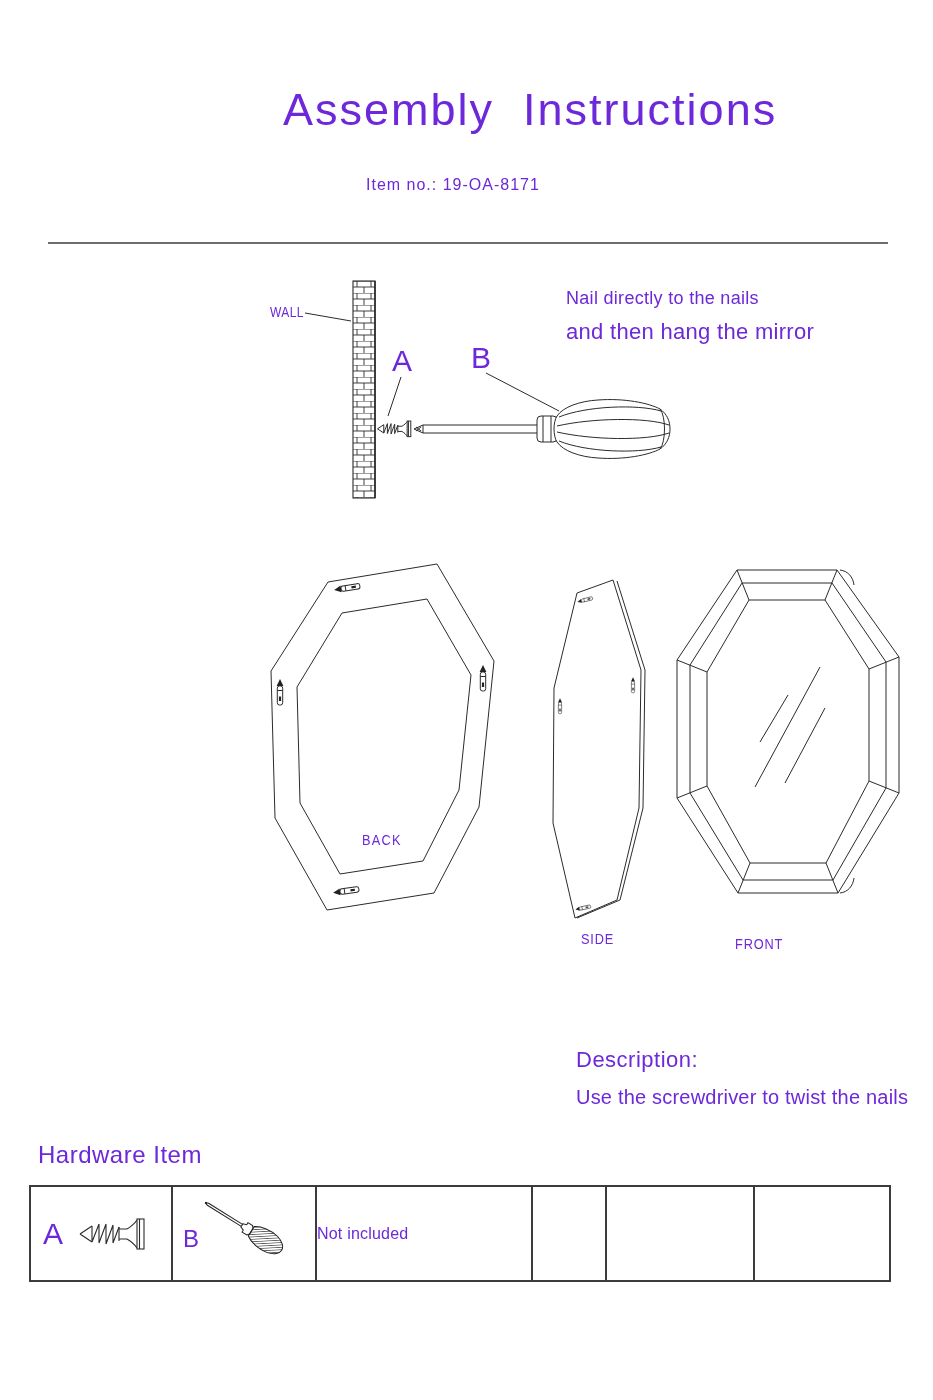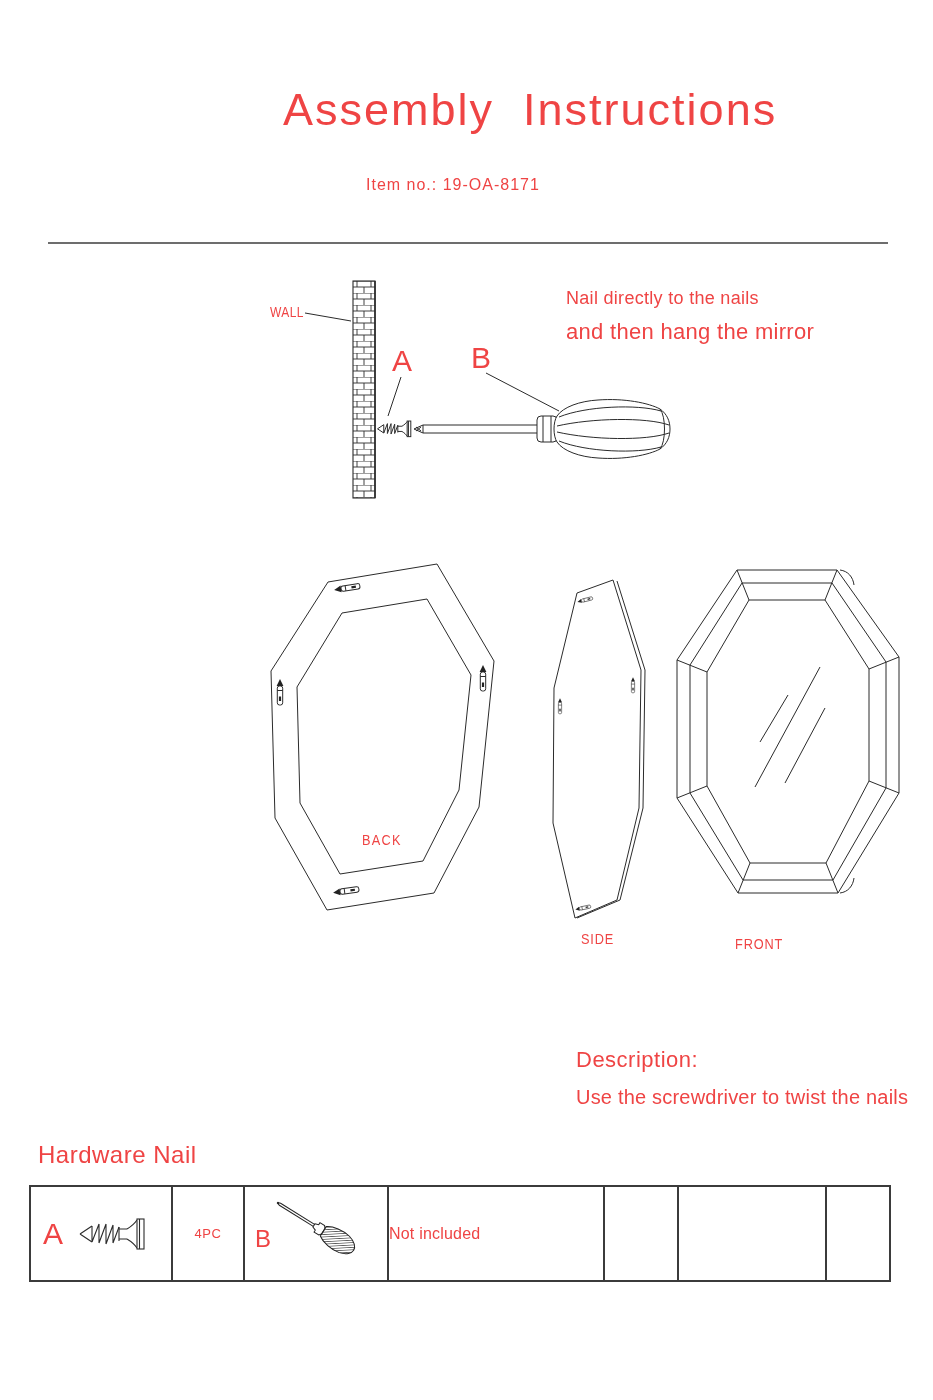--- a/index.html
+++ b/index.html
@@ -1,17 +1,17 @@
 <!DOCTYPE html>
 <html><head>
 <meta charset="utf-8">
 <style>
   html,body{margin:0;padding:0;background:#e8e8e8;}
   .page{position:relative;width:933px;height:1400px;background:#ffffff;margin:0 auto;
-        font-family:"Liberation Sans", sans-serif;color:#ef4444;overflow:hidden;}
+        font-family:"Liberation Sans", sans-serif;color:#6d28d9;overflow:hidden;}
   .abs{position:absolute;white-space:pre;}
   .thin{font-weight:300;}
   .art{position:absolute;left:0;top:0;pointer-events:none;}
   .t-title{left:283px;top:84px;font-size:45px;letter-spacing:2px;}
   .t-item{left:366px;top:176px;font-size:16px;letter-spacing:1px;}
   .rule{position:absolute;left:48px;top:242px;width:840px;height:2px;background:#6d6d6d;}
   .t-wall{left:270px;top:303px;font-size:15px;transform:scaleX(.8);transform-origin:left top;letter-spacing:.5px;}
   .t-a{left:392px;top:344px;font-size:30px;}
   .t-b{left:471px;top:341px;font-size:30px;}
   .t-note1{left:566px;top:288px;font-size:18px;letter-spacing:.3px;}
@@ -125,38 +125,35 @@
   <div class="abs thin t-note1">Nail directly to the nails</div>
   <div class="abs thin t-note2">and then hang the mirror</div>
 
   <div class="abs thin t-back">BACK</div>
   <div class="abs thin t-side">SIDE</div>
   <div class="abs thin t-front">FRONT</div>
 
   <div class="abs thin t-desch">Description:</div>
   <div class="abs thin t-descb">Use the screwdriver to twist the nails</div>
 
-  <div class="abs thin t-hwh">Hardware Nail</div>
+  <div class="abs thin t-hwh">Hardware Item</div>
 
   <div class="hw-table">
     <div class="cell c1">
       <span class="cell-a-label">A</span>
       <svg width="70" height="36" style="position:absolute;left:48px;top:29px" stroke="#2b2b2b" fill="none" stroke-width="1.1">
         <g transform="translate(0,1)">
           <path d="M1,17 L13,9 M1,17 L13,25"></path>
           <path d="M13,9 V25 M13,25 L20,7 M20,7 V26 M20,26 L27,7 M27,7 V27 M27,27 L34,8 M34,8 V26 M34,26 L40,10"></path>
           <path d="M40,10 L40,24 M40,12 H48 M40,22 H48"></path>
           <path d="M48,12 C53,9 56,6 58,3 M48,22 C53,25 56,28 58,31"></path>
           <rect x="58" y="2" width="7" height="30" fill="#fff"></rect>
           <line x1="60.5" y1="2" x2="60.5" y2="32"></line>
         </g>
       </svg>
-    </div>
-    <div class="cell c2">
-      <span class="qty">4PC</span>
     </div>
     <div class="cell c3">
       <span class="cell-b-label">B</span>
       <svg width="142" height="95">
         <defs>
           <pattern id="hatchp" width="2.6" height="2.6" patternUnits="userSpaceOnUse" patternTransform="rotate(55)">
             <line x1="0" y1="0" x2="0" y2="2.6" stroke="#111" stroke-width="1.2"></line>
           </pattern>
         </defs>
         <g transform="translate(33,16) rotate(32) scale(0.92)" stroke="#222" fill="none" stroke-width="1.1">

